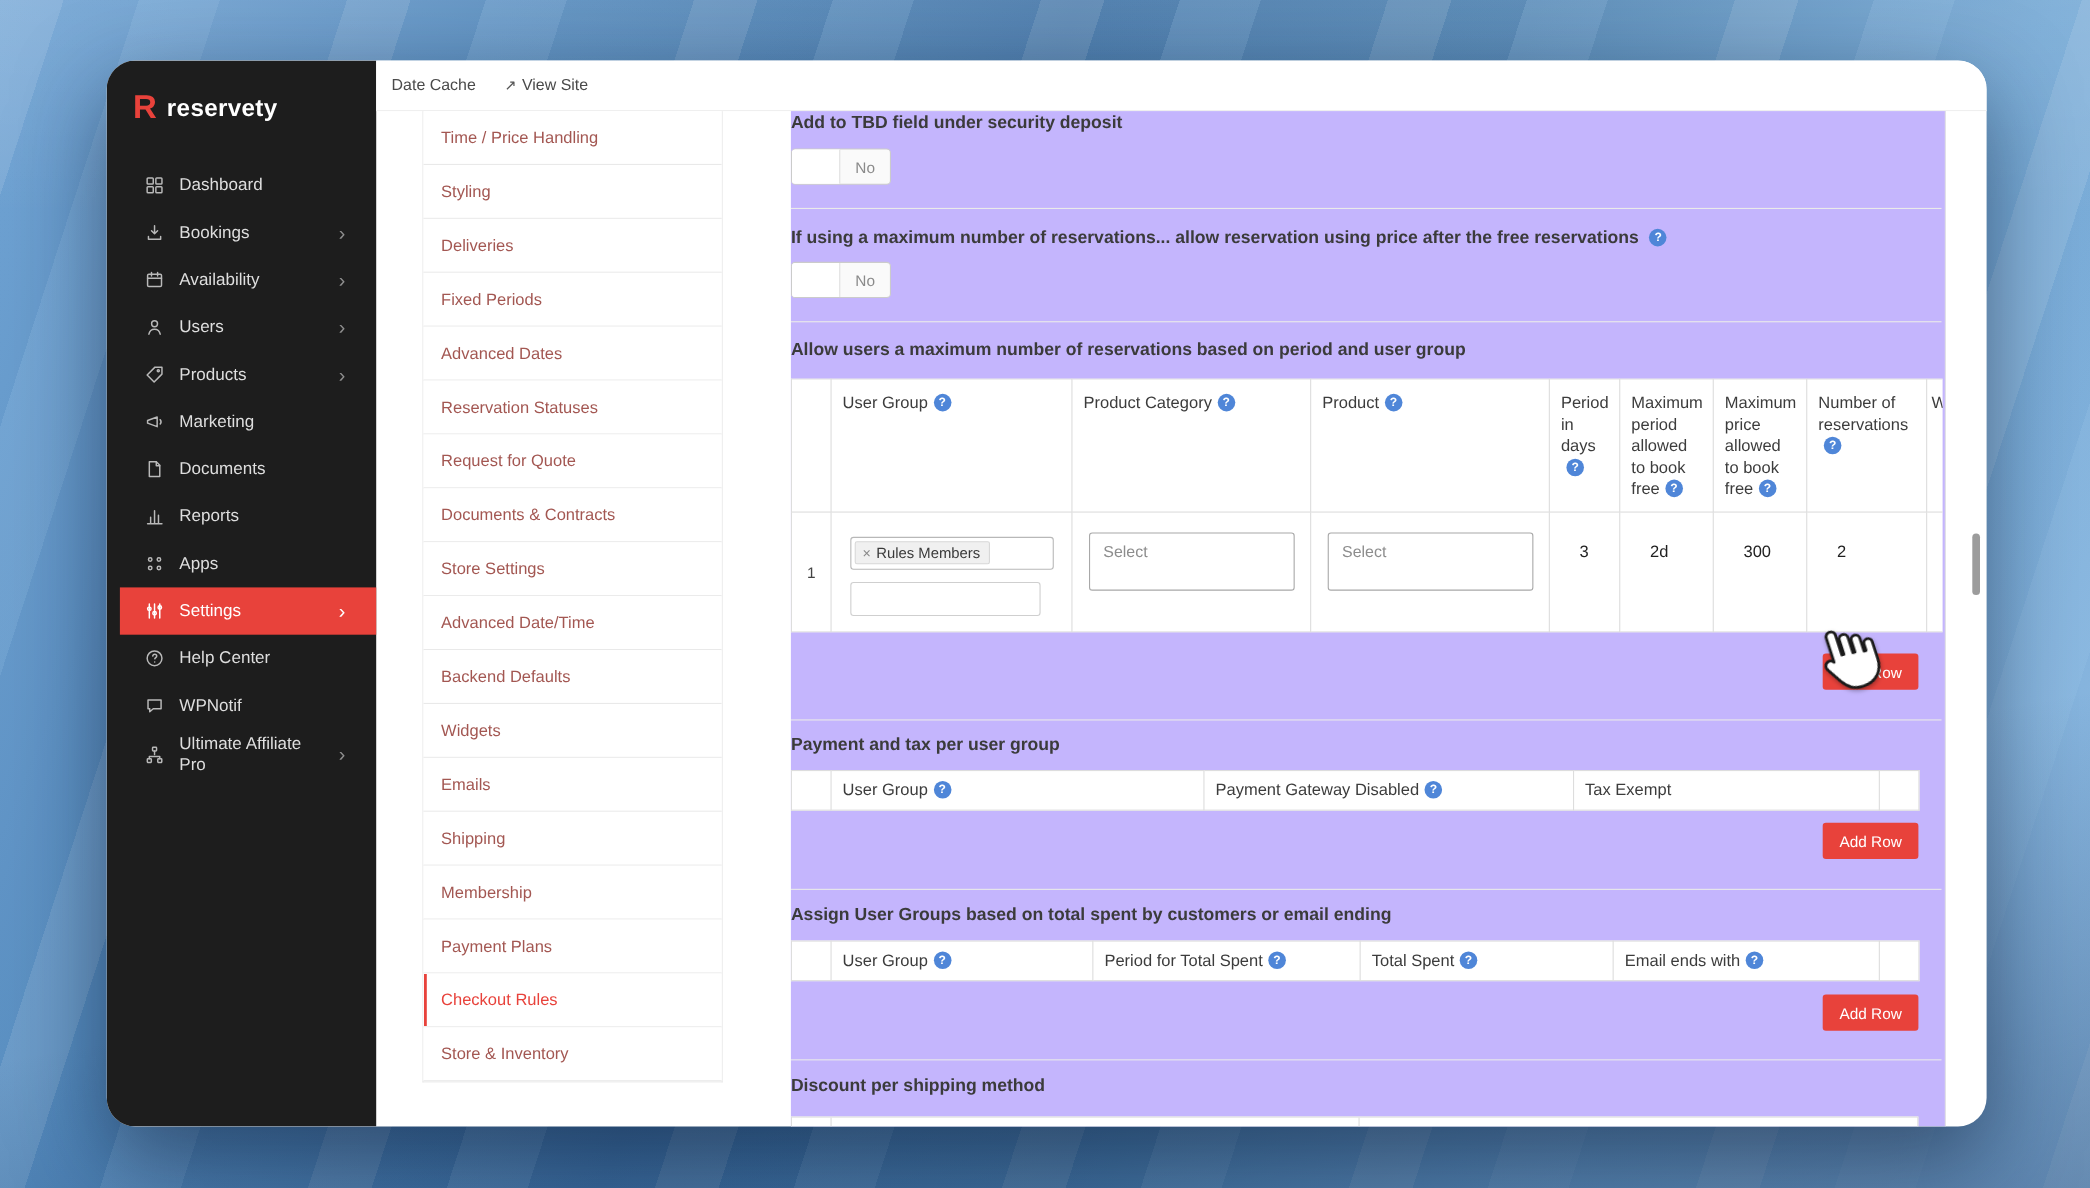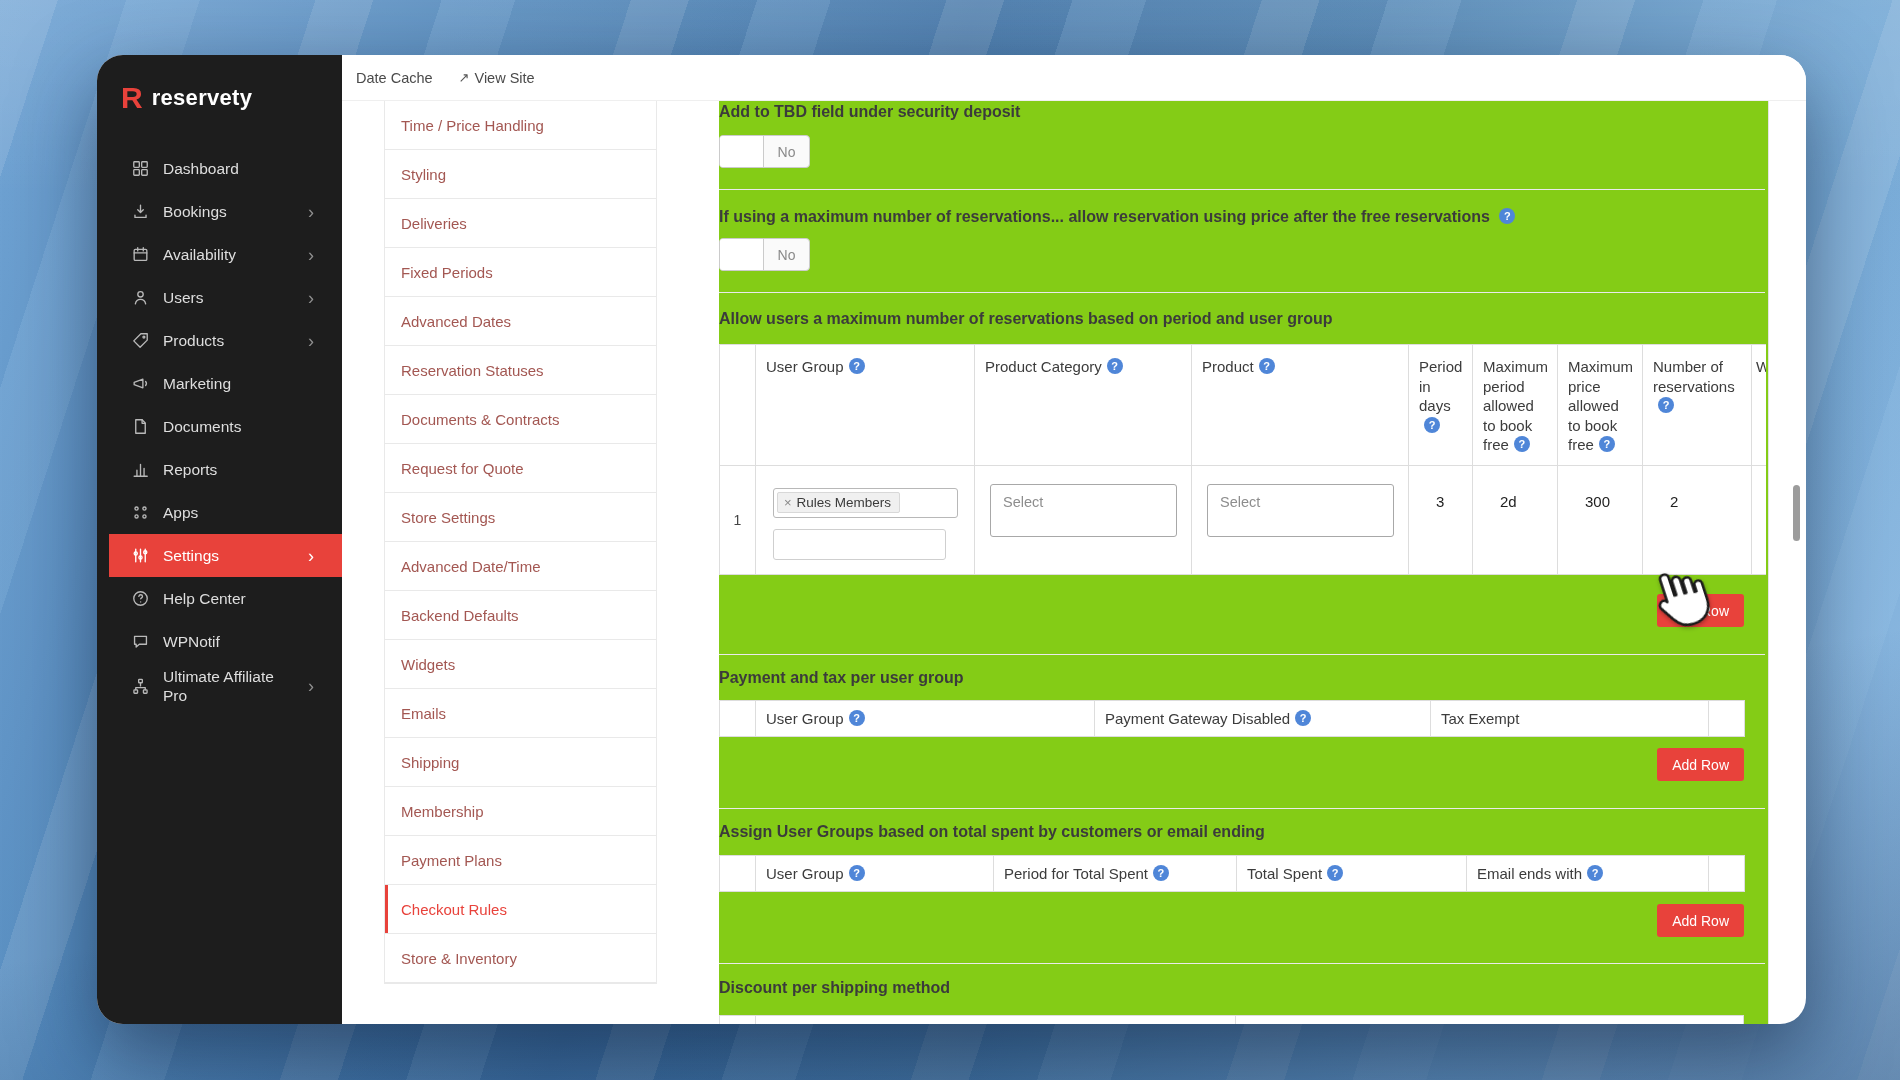--- a/index.html
+++ b/index.html
@@ -41,21 +41,21 @@
 
   
   .submenu{position:absolute;left:287px;top:46px;width:273px;background:#fff;
     border:1px solid #e9e9e9;border-top:none;}
   .menu-item{height:49px;display:flex;align-items:center;padding-left:16px;
     border-bottom:1px solid #e9e9e9;font-size:15px;color:#a35752;cursor:pointer;background:#fff;}
   .menu-item.active{color:#e8423b;box-shadow:inset 3px 0 0 #e8423b;}
 
   
   .main{position:absolute;left:622px;top:46px;width:1050px;height:923px;overflow:hidden;
-    border-right:1px solid #e4e4e4;background:#84cc16;}
+    border-right:1px solid #e4e4e4;background:#c4b5fd;}
   .sec-title{font-size:16px;font-weight:700;color:#3b3b3b;line-height:20px;}
   .divider{border:none;border-top:1px solid #eaeaea;width:1046px;}
 
   .toggle{width:91px;height:33px;border:1px solid #cbcbcb;border-radius:4px;background:#fafafa;
     display:flex;align-items:center;cursor:pointer;}
   .knob{width:44px;height:31px;background:#fff;border-right:1px solid #cbcbcb;border-radius:3px 0 0 3px;}
   .toggle-text{flex:1;text-align:center;color:#8a8a8a;font-size:14px;}
 
   .help{display:inline-block;width:16px;height:16px;border-radius:50%;background:#4f86d8;color:#fff;
     font-size:11px;font-weight:700;text-align:center;line-height:16px;margin-left:5px;vertical-align:2px;}
@@ -233,24 +233,24 @@
         <div class="menu-item">
           <span>Fixed Periods</span>
         </div>
         <div class="menu-item">
           <span>Advanced Dates</span>
         </div>
         <div class="menu-item">
           <span>Reservation Statuses</span>
         </div>
         <div class="menu-item">
+          <span>Request for Quote</span>
+        </div>
+        <div class="menu-item">
           <span>Documents &amp; Contracts</span>
-        </div>
-        <div class="menu-item">
-          <span>Request for Quote</span>
         </div>
         <div class="menu-item">
           <span>Store Settings</span>
         </div>
         <div class="menu-item">
           <span>Advanced Date/Time</span>
         </div>
         <div class="menu-item">
           <span>Backend Defaults</span>
         </div>

